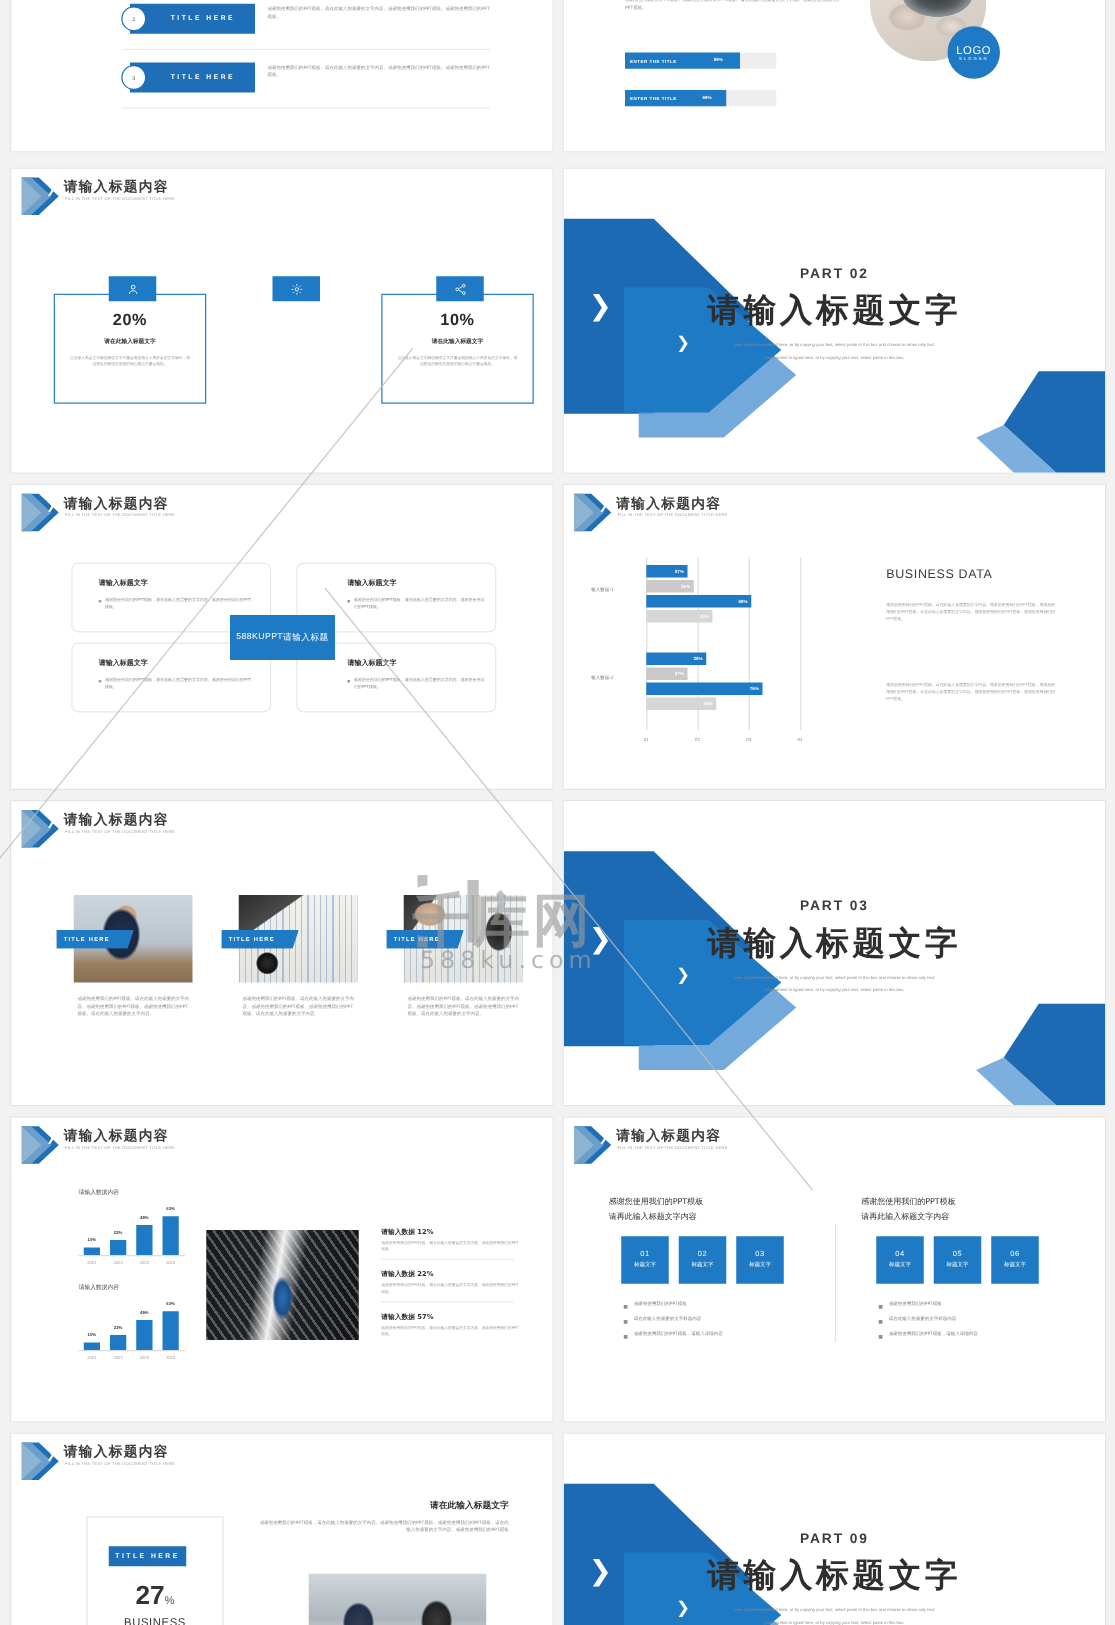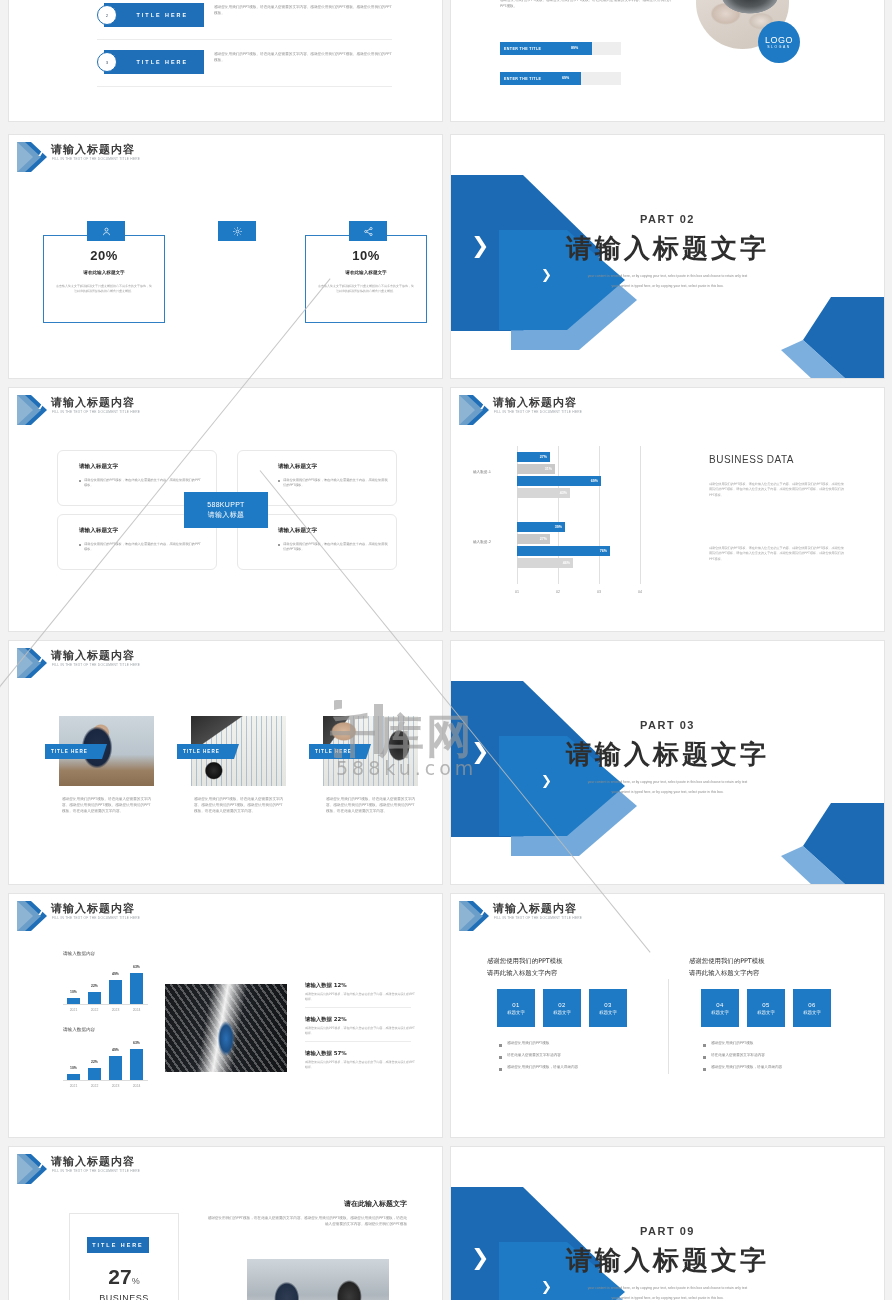--- a/index.html
+++ b/index.html
@@ -70,21 +70,21 @@
     font-size: 13px; font-weight: bold; color: #2a2a2a; letter-spacing: .5px; }
   .stat-sub { position: absolute; width: 100%; text-align: center;
     font-size: 4.6px; font-weight: bold; color: #333; }
   .stat-body { position: absolute; width: 100%; text-align: center; }
 
   .rbox { position: absolute; border: 1px solid #e8e8e8; border-radius: 6px; background:#fff; }
   .rbox-t { position: absolute; font-size: 5.6px; font-weight: bold; color: #2c2c2c; }
   .rbox-b { position: absolute; font-size: 3.2px; line-height: 5px; color: #8d8d8d; }
   .center-badge {
     position: absolute; background: #1e7ac4; color: #fff;
-    display: flex; flex-direction: column; align-items: center; justify-content: center;
+    display: flex; flex-direction: row; align-items: center; justify-content: center;
     font-size: 7px; line-height: 10px; letter-spacing: .3px;
   }
 
   
   .chart-area { position: absolute; }
   .gridline { position: absolute; width: 1px; background: #e0e0e0; }
   .hbar { position: absolute; display: flex; align-items: center; justify-content: flex-end; }
   .hbar span { font-size: 3.6px; font-weight: bold; color: #fff; padding-right: 3px; }
   .hbar.grey span { color: #fff; }
   .axis-lab { position: absolute; font-size: 3.6px; color: #8d8d8d; text-align: center; }

